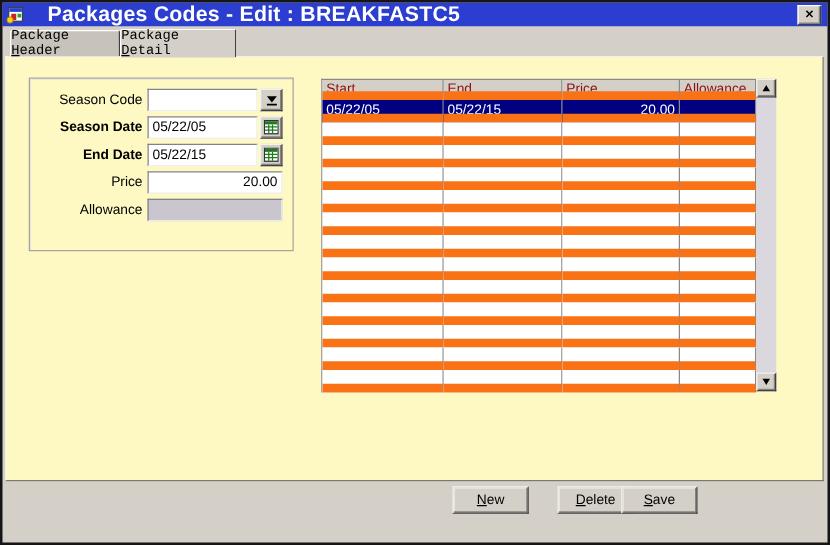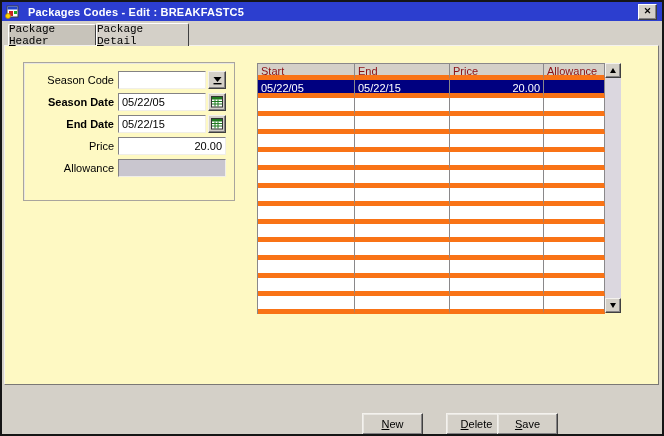--- a/index.html
+++ b/index.html
@@ -4,21 +4,21 @@
 <style>
   html,body{margin:0;padding:0;background:#fff;}
   body{font-family:"Liberation Sans",sans-serif;}
 
   .window{position:relative;width:664px;height:436px;background:var(--window-bg,#d4d0c8);overflow:hidden;}
   .window-border{position:absolute;inset:0;border:2px solid #151515;pointer-events:none;z-index:60;}
 
   
   .titlebar{position:absolute;left:2px;top:2px;width:660px;height:19px;background:var(--titlebar,#2c3ecf);display:flex;align-items:center;z-index:10;}
   .app-icon{margin-left:3px;width:14px;height:14px;flex:0 0 auto;}
-  .title-text{color:#fff;font-size:11px;font-weight:bold;margin-left:9px;white-space:nowrap;letter-spacing:.2px;}
+  .title-text{color:#fff;font-size:17px;font-weight:bold;margin-left:19px;white-space:nowrap;letter-spacing:.2px;}
   .close-btn{margin-left:auto;margin-right:5px;width:17px;height:14px;background:#d4d0c8;border:1px solid;border-color:#fff #404040 #404040 #fff;box-shadow:inset -1px -1px 0 #848284;display:flex;align-items:center;justify-content:center;font-size:9px;font-weight:bold;color:#000;line-height:1;cursor:default;}
 
   
   .tab{position:absolute;display:flex;align-items:center;justify-content:center;font-size:11px;color:#000;border:1px solid;border-color:#fff #404040 transparent #fff;border-bottom:none;border-radius:2px 2px 0 0;box-sizing:border-box;font-family:Liberation Mono, monospace;}
   .tab.inactive{left:8px;top:24px;width:88px;height:21px;background:#c7c3ba;z-index:2;}
   .tab.active{left:96px;top:23px;width:93px;height:23px;background:#d4d0c8;z-index:5;}
 
   
   .panel{position:absolute;left:4px;top:45px;width:655px;height:340px;background:#fef9c3;border:1px solid;border-color:#f4f2ee #7a7875 #7a7875 #f4f2ee;box-sizing:border-box;z-index:1;}
 
@@ -29,36 +29,36 @@
   .r0{top:25px}.r1{top:47px}.r2{top:69px}.r3{top:91px}.r4{top:113px}
   .finput{position:absolute;left:113px;height:18px;box-sizing:border-box;border:1px solid;border-color:#848284 #f0eee8 #f0eee8 #848284;background:#fff;font:11px "Liberation Sans",sans-serif;padding:0 3px;color:#000;}
   .w-season{width:88px}.w-date{width:88px}.w-wide{width:108px}
   .finput.num{text-align:right;}
   .finput:disabled{background:#c9c6cf;color:#444;}
   .fbtn{position:absolute;left:203px;width:18px;height:18px;box-sizing:border-box;background:#d4d0c8;border:1px solid;border-color:#f4f2ee #404040 #404040 #f4f2ee;box-shadow:inset -1px -1px 0 #848284;display:flex;align-items:center;justify-content:center;padding:0;cursor:default;}
 
   
   .grid{position:absolute;left:252px;top:17px;width:348px;background:#fff;border-left:1px solid #8a888a;border-top:1px solid #8a888a;box-sizing:border-box;}
   .grow{display:flex;}
-  .gcell{box-sizing:border-box;border-right:1px solid #8a888a;border-bottom:5px solid #f97316;overflow:hidden;white-space:nowrap;}
+  .gcell{box-sizing:border-box;border-right:1px solid #8a888a;border-bottom:7px solid #f97316;overflow:hidden;white-space:nowrap;}
   .hcell{height:16px;font-size:11px;line-height:15px;color:var(--grid-header-text,#8b1014);padding:0 3px;background:#d4d0c8;}
   .dcell{height:18px;font-size:11px;line-height:17px;padding:0 3px;background:#fff;color:#000;}
   .grow.sel .dcell{background:var(--selection,#000080);color:#fff;}
   .gcell.num{text-align:right;}
   .c0{width:97px}.c1{width:95px}.c2{width:94px}.c3{width:61px}
 
   
   .vscroll{position:absolute;left:600px;top:17px;width:16px;height:250px;background:#dbd7df;}
   .sbtn{position:absolute;left:0;width:16px;height:15px;background:#d4d0c8;border:1px solid;border-color:#f4f2ee #404040 #404040 #f4f2ee;box-shadow:inset -1px -1px 0 #848284;box-sizing:border-box;display:flex;align-items:center;justify-content:center;cursor:default;}
   .sbtn.up{top:0}.sbtn.down{bottom:0}
   .tri-up{width:0;height:0;border-left:3px solid transparent;border-right:3px solid transparent;border-bottom:5px solid #000;}
   .tri-down{width:0;height:0;border-left:3px solid transparent;border-right:3px solid transparent;border-top:5px solid #000;}
 
   
-  .btn{position:absolute;top:389px;width:61px;height:22px;box-sizing:border-box;background:#d4d0c8;border:1px solid;border-color:#f4f2ee #404040 #404040 #f4f2ee;box-shadow:inset -1px -1px 0 #848284, inset 1px 1px 0 #e9e7e2;font:11px "Liberation Sans",sans-serif;color:#000;display:flex;align-items:center;justify-content:center;cursor:default;z-index:5;margin-top:24px;}
+  .btn{position:absolute;top:389px;width:61px;height:22px;box-sizing:border-box;background:#d4d0c8;border:1px solid;border-color:#f4f2ee #404040 #404040 #f4f2ee;box-shadow:inset -1px -1px 0 #848284, inset 1px 1px 0 #e9e7e2;font:11px "Liberation Sans",sans-serif;color:#000;display:flex;align-items:center;justify-content:center;cursor:default;z-index:5;}
   .btn-new{left:362px}.btn-delete{left:446px}.btn-save{left:497px}.btn-close{left:560px}
   .mn{text-decoration:underline;}
 </style>
 </head>
 <body>
 
 <div class="window">
 
   <div class="titlebar">
     <svg class="app-icon" viewBox="0 0 14 14">

